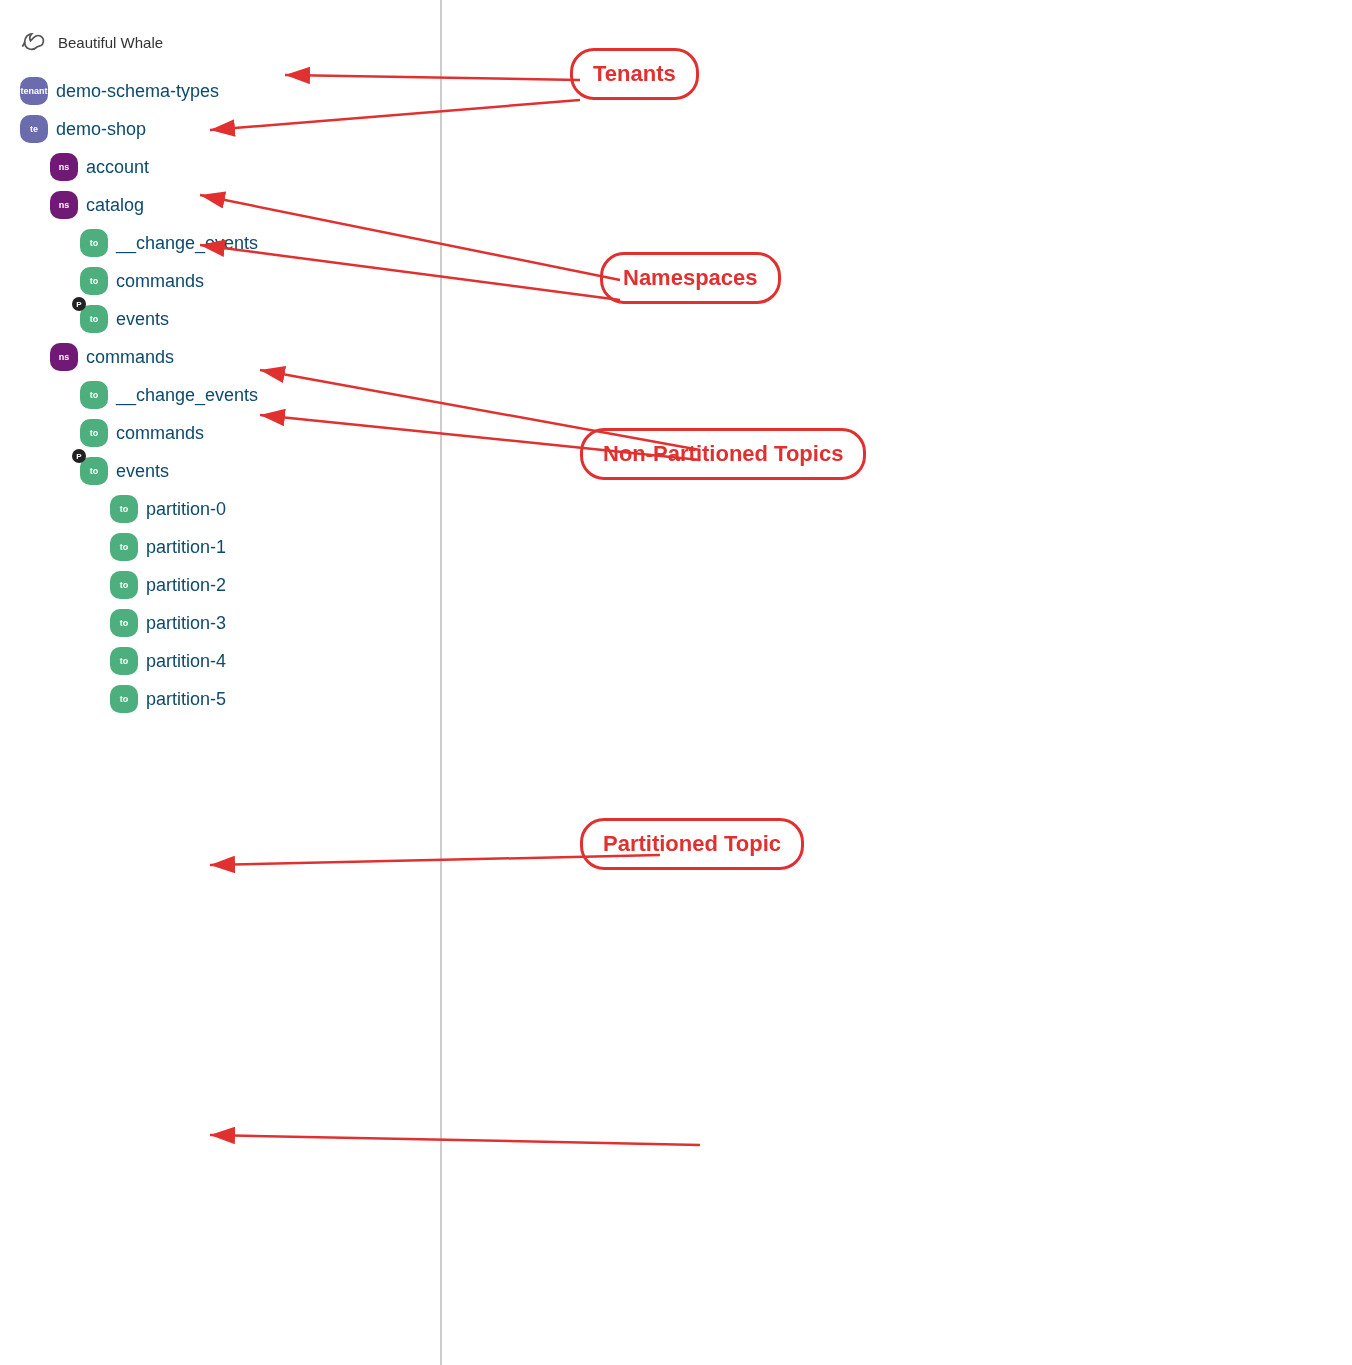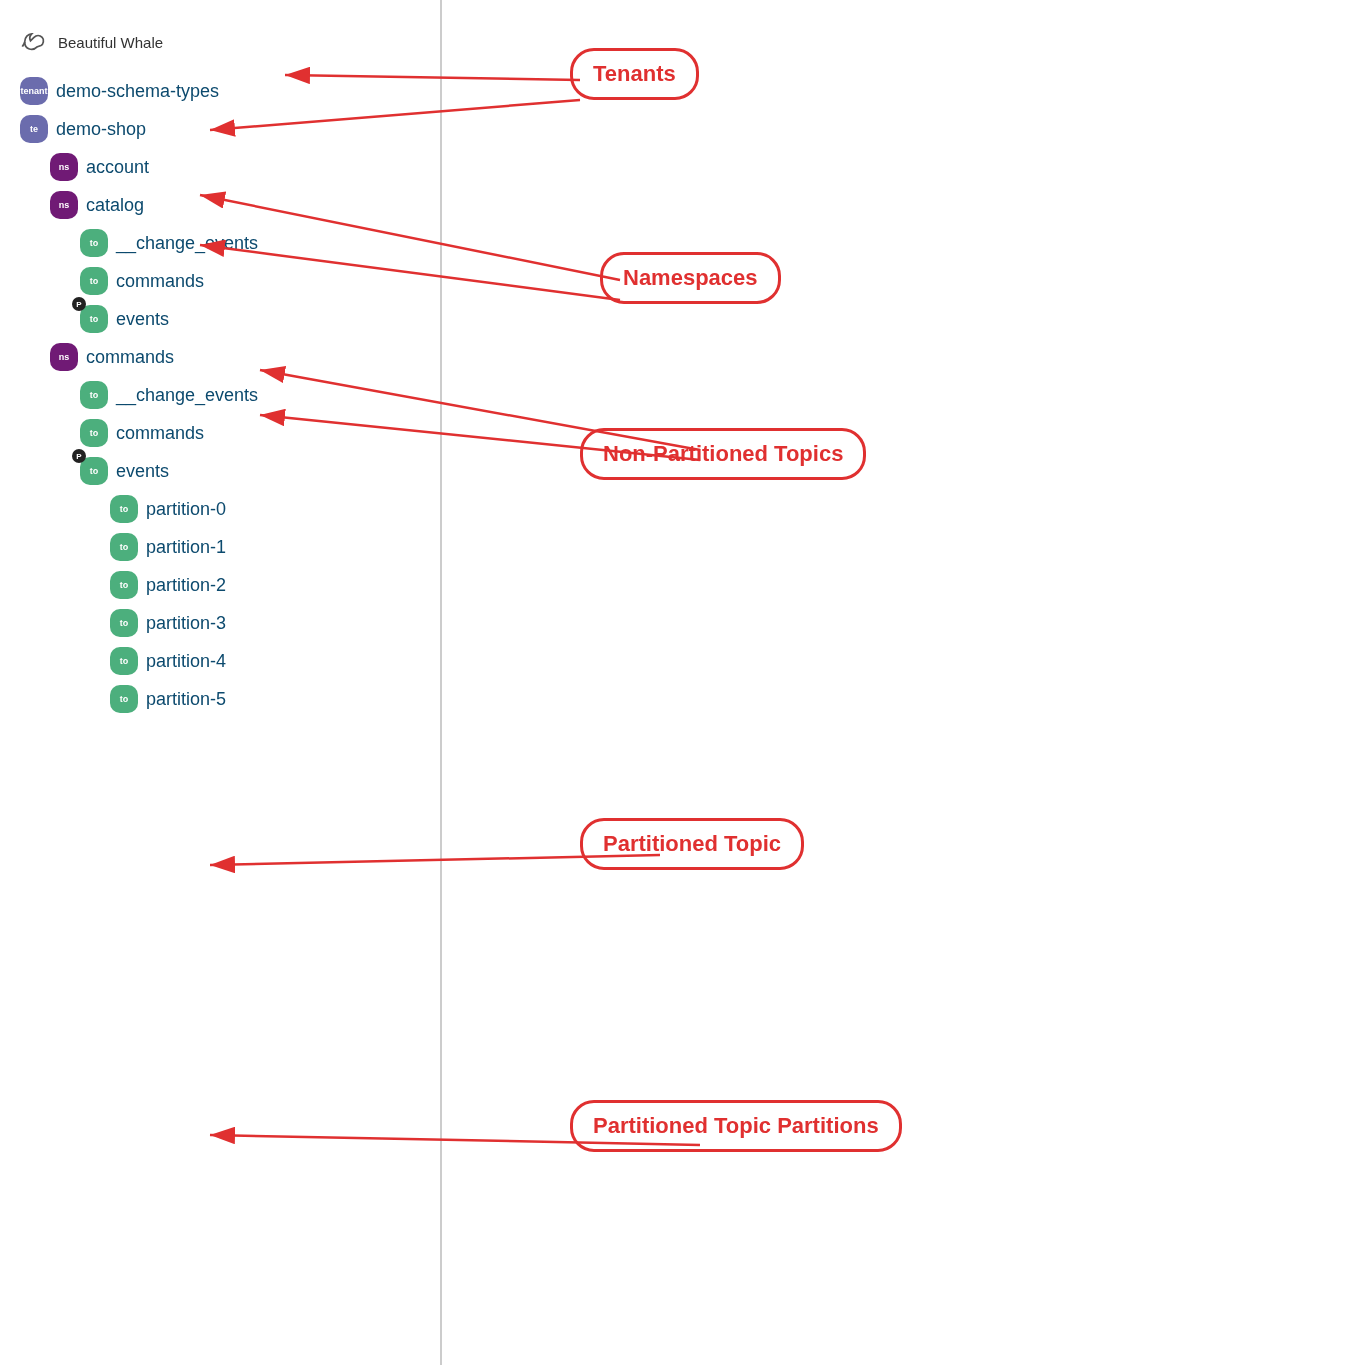--- a/index.html
+++ b/index.html
@@ -313,17 +313,14 @@
   </div>
 
   <div class="annotation-box" style="top: 428px; left: 580px;">
     <span class="label">Non-Partitioned Topics</span>
   </div>
 
   <div class="annotation-box" style="top: 818px; left: 580px;">
     <span class="label">Partitioned Topic</span>
   </div>
 
-  <div class="annotation-box" style="top: 1100px; left: 570px;">
-    <span class="label">Partitioned Topic Partitions</span>
-  </div>
 
 </div>
 
 </body></html>

